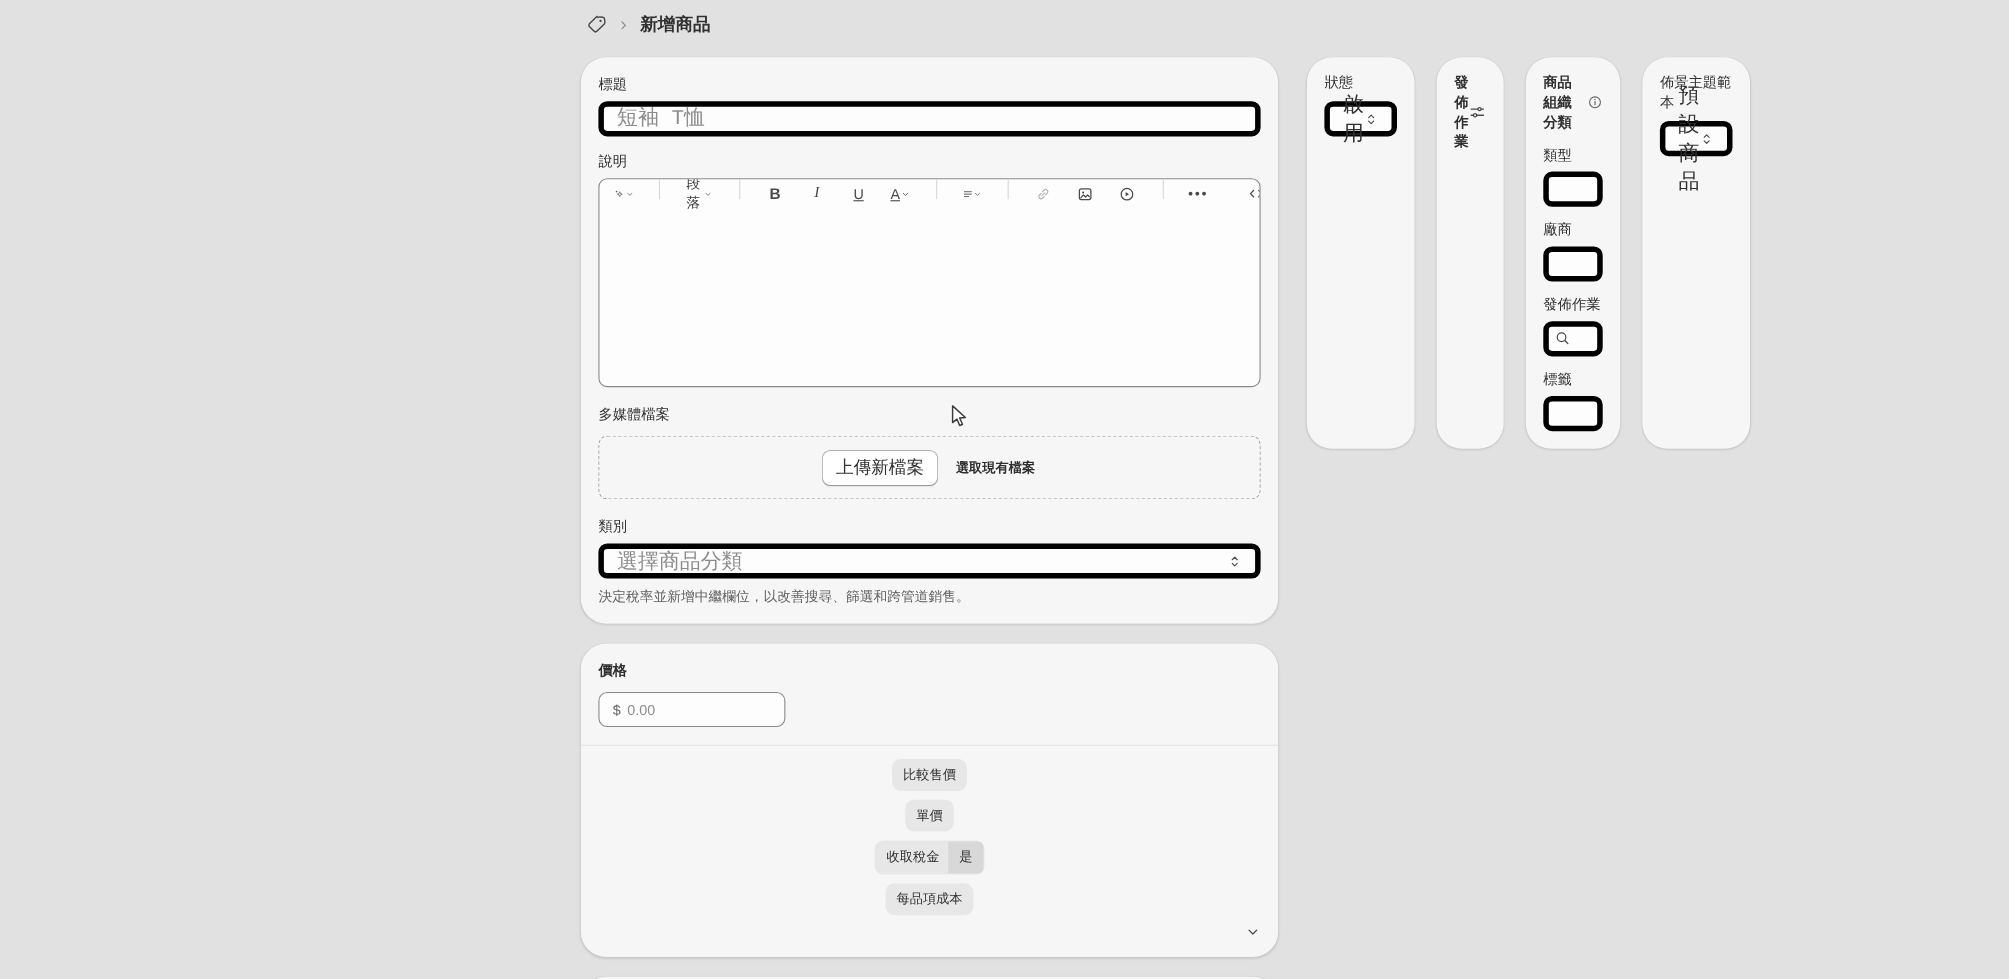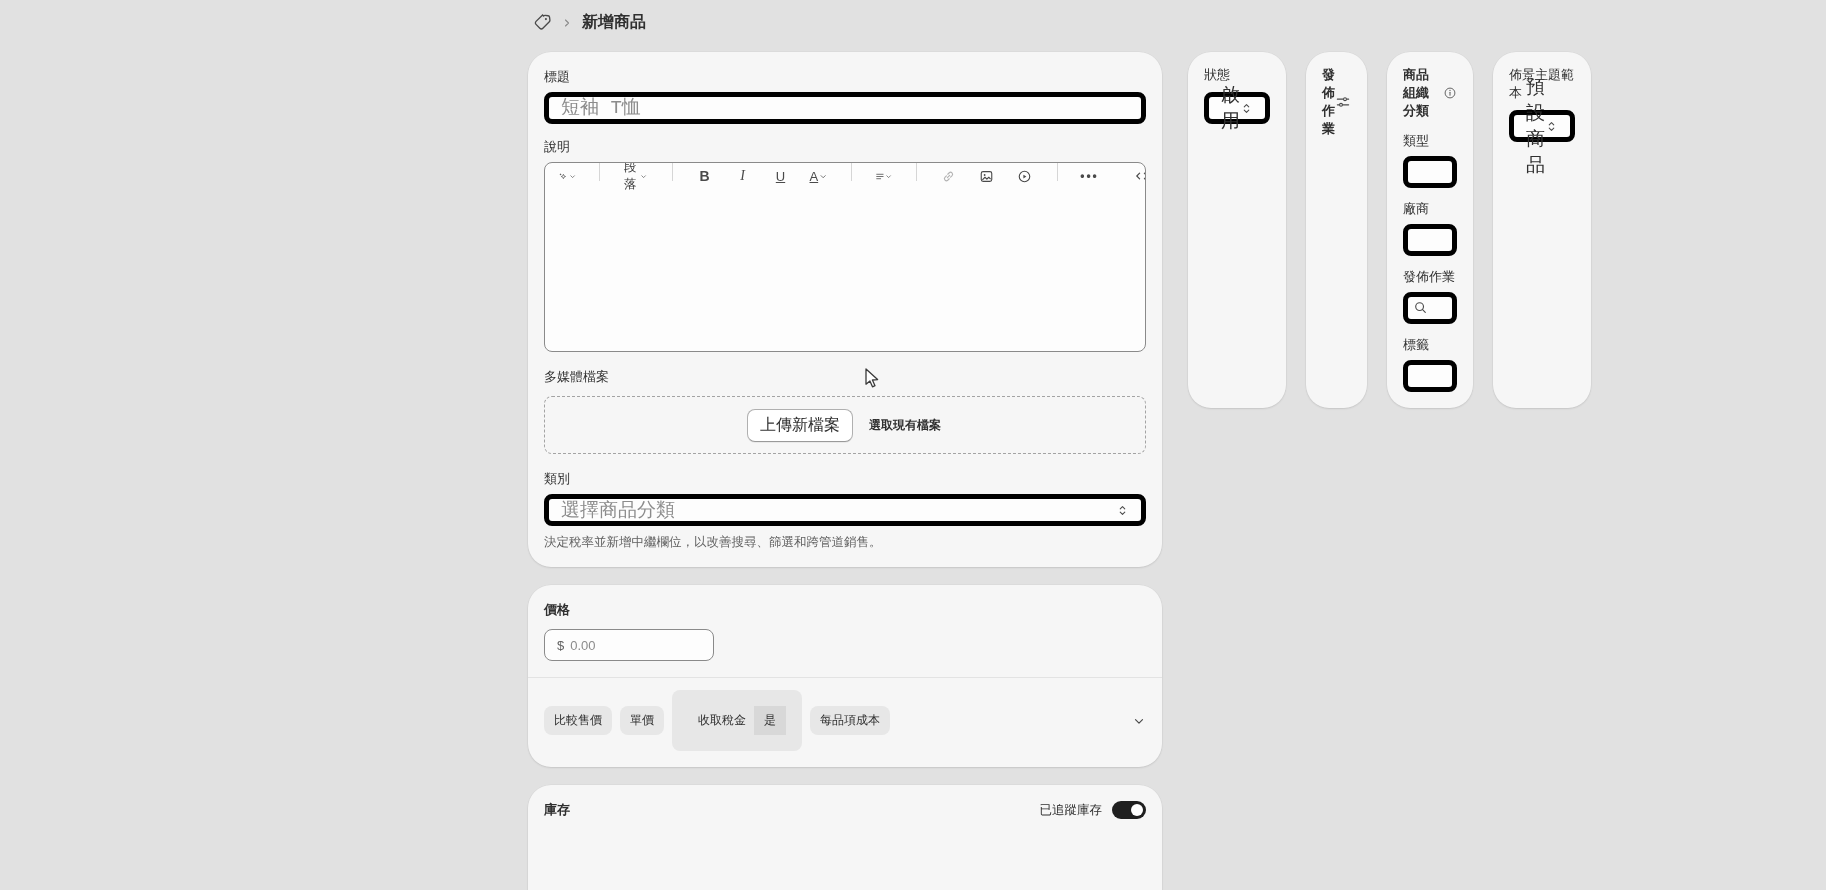--- a/index.html
+++ b/index.html
@@ -113,26 +113,26 @@
   
   .price-input-wrap {
     width:170px; height:32px; background:#fdfdfd; border:1px solid #8a8a8a;
     border-radius:8px; display:flex; align-items:center; padding:0 12px; gap:6px;
   }
   .price-prefix { color:#616161; font-size:13px; }
   .price-input { border:none; outline:none; background:transparent; width:100%;
     font-size:13px; font-family:inherit; color:#303030; }
   .price-input::placeholder { color:#8c8c8c; opacity:1; }
   .card-divider { height:1px; background:#e3e3e3; margin:16px -16px 12px; }
-  .chips-row { display:flex; align-items:center; gap:8px; }
+  .chips-row { display:flex; align-items:center; gap:8px;flex-direction:column; }
   .chip {
     background:#e7e7e7; border-radius:8px; padding:6px 10px; font-size:12px;
     color:#303030; cursor:pointer; white-space:nowrap;
   }
-  .chip.split { display:flex; padding:16px; overflow:hidden; }
+  .chip.split { display:flex; padding:1px; overflow:hidden; }
   .chip.split .chip-main { padding:6px 8px 6px 10px; }
   .chip.split .chip-value { background:#d8d8d8; padding:6px 10px; }
   .chips-expand { margin-left:auto; color:#4a4a4a; display:flex; cursor:pointer; }
 
   
   .inventory-card { padding-bottom:96px; }
   .inv-header { display:flex; align-items:center; justify-content:space-between; }
   .inv-right { display:flex; align-items:center; gap:10px; }
   .inv-toggle-label { font-size:12.5px; color:#303030; }
   .toggle {

